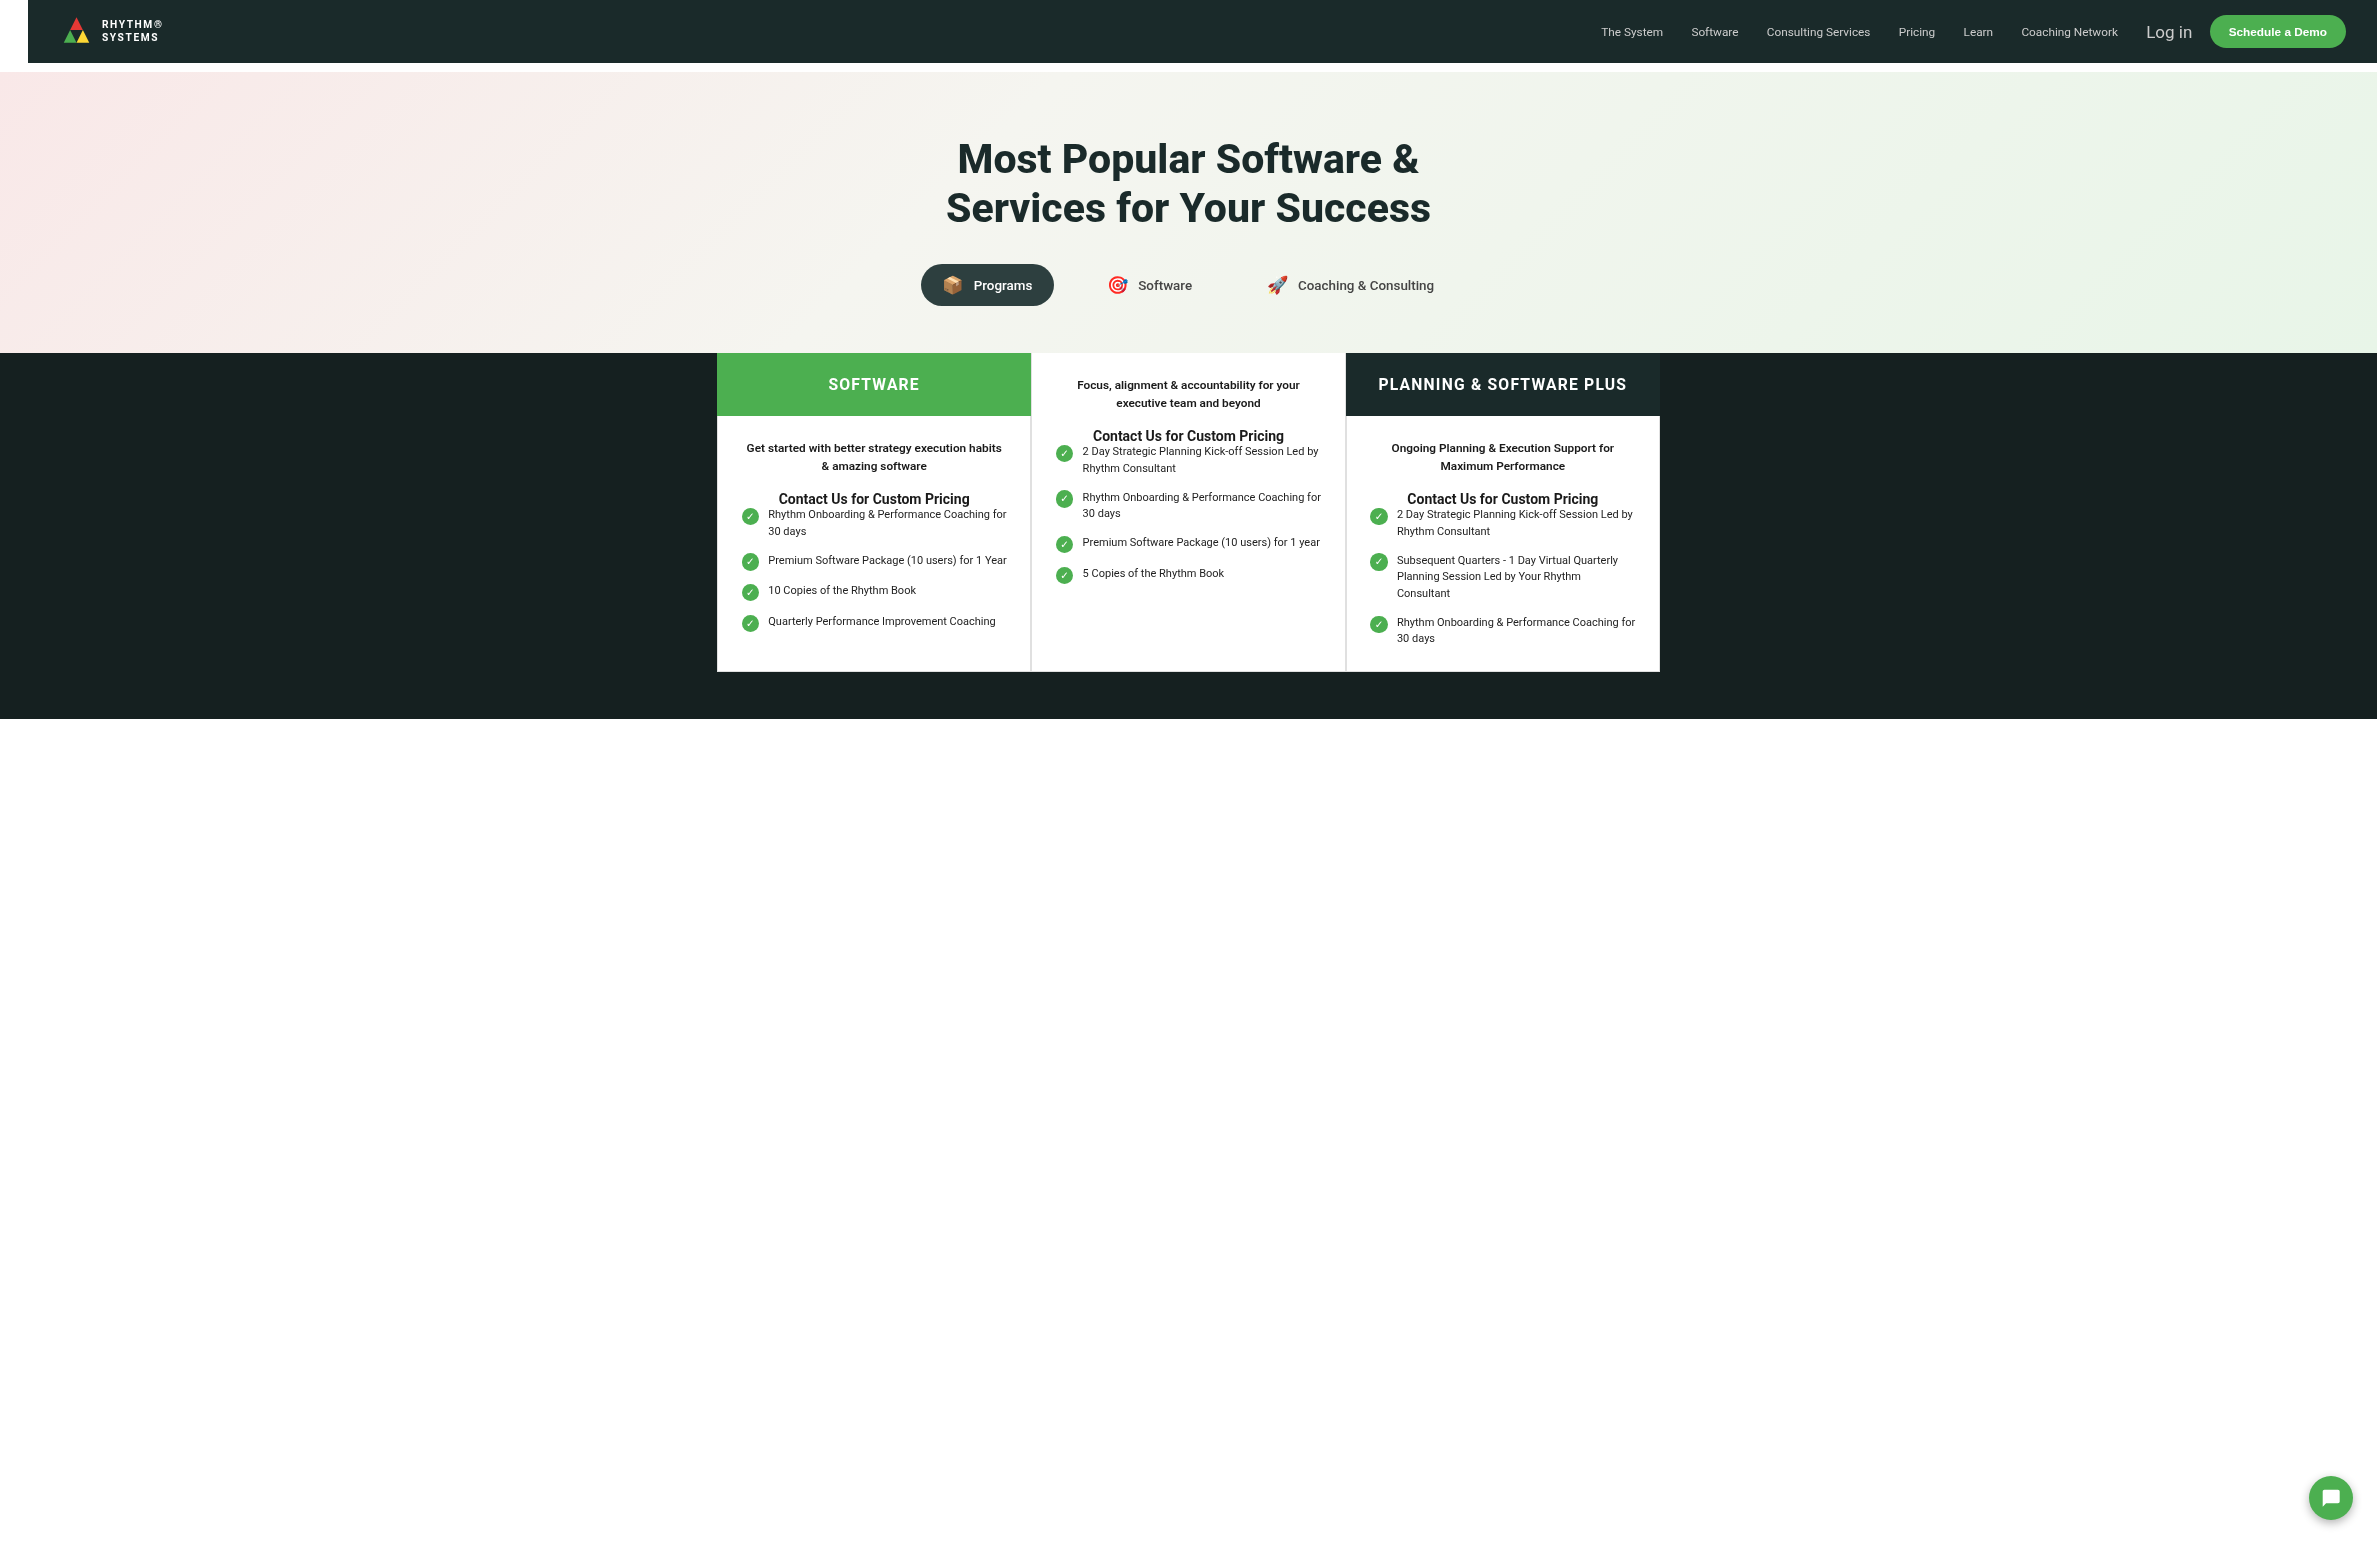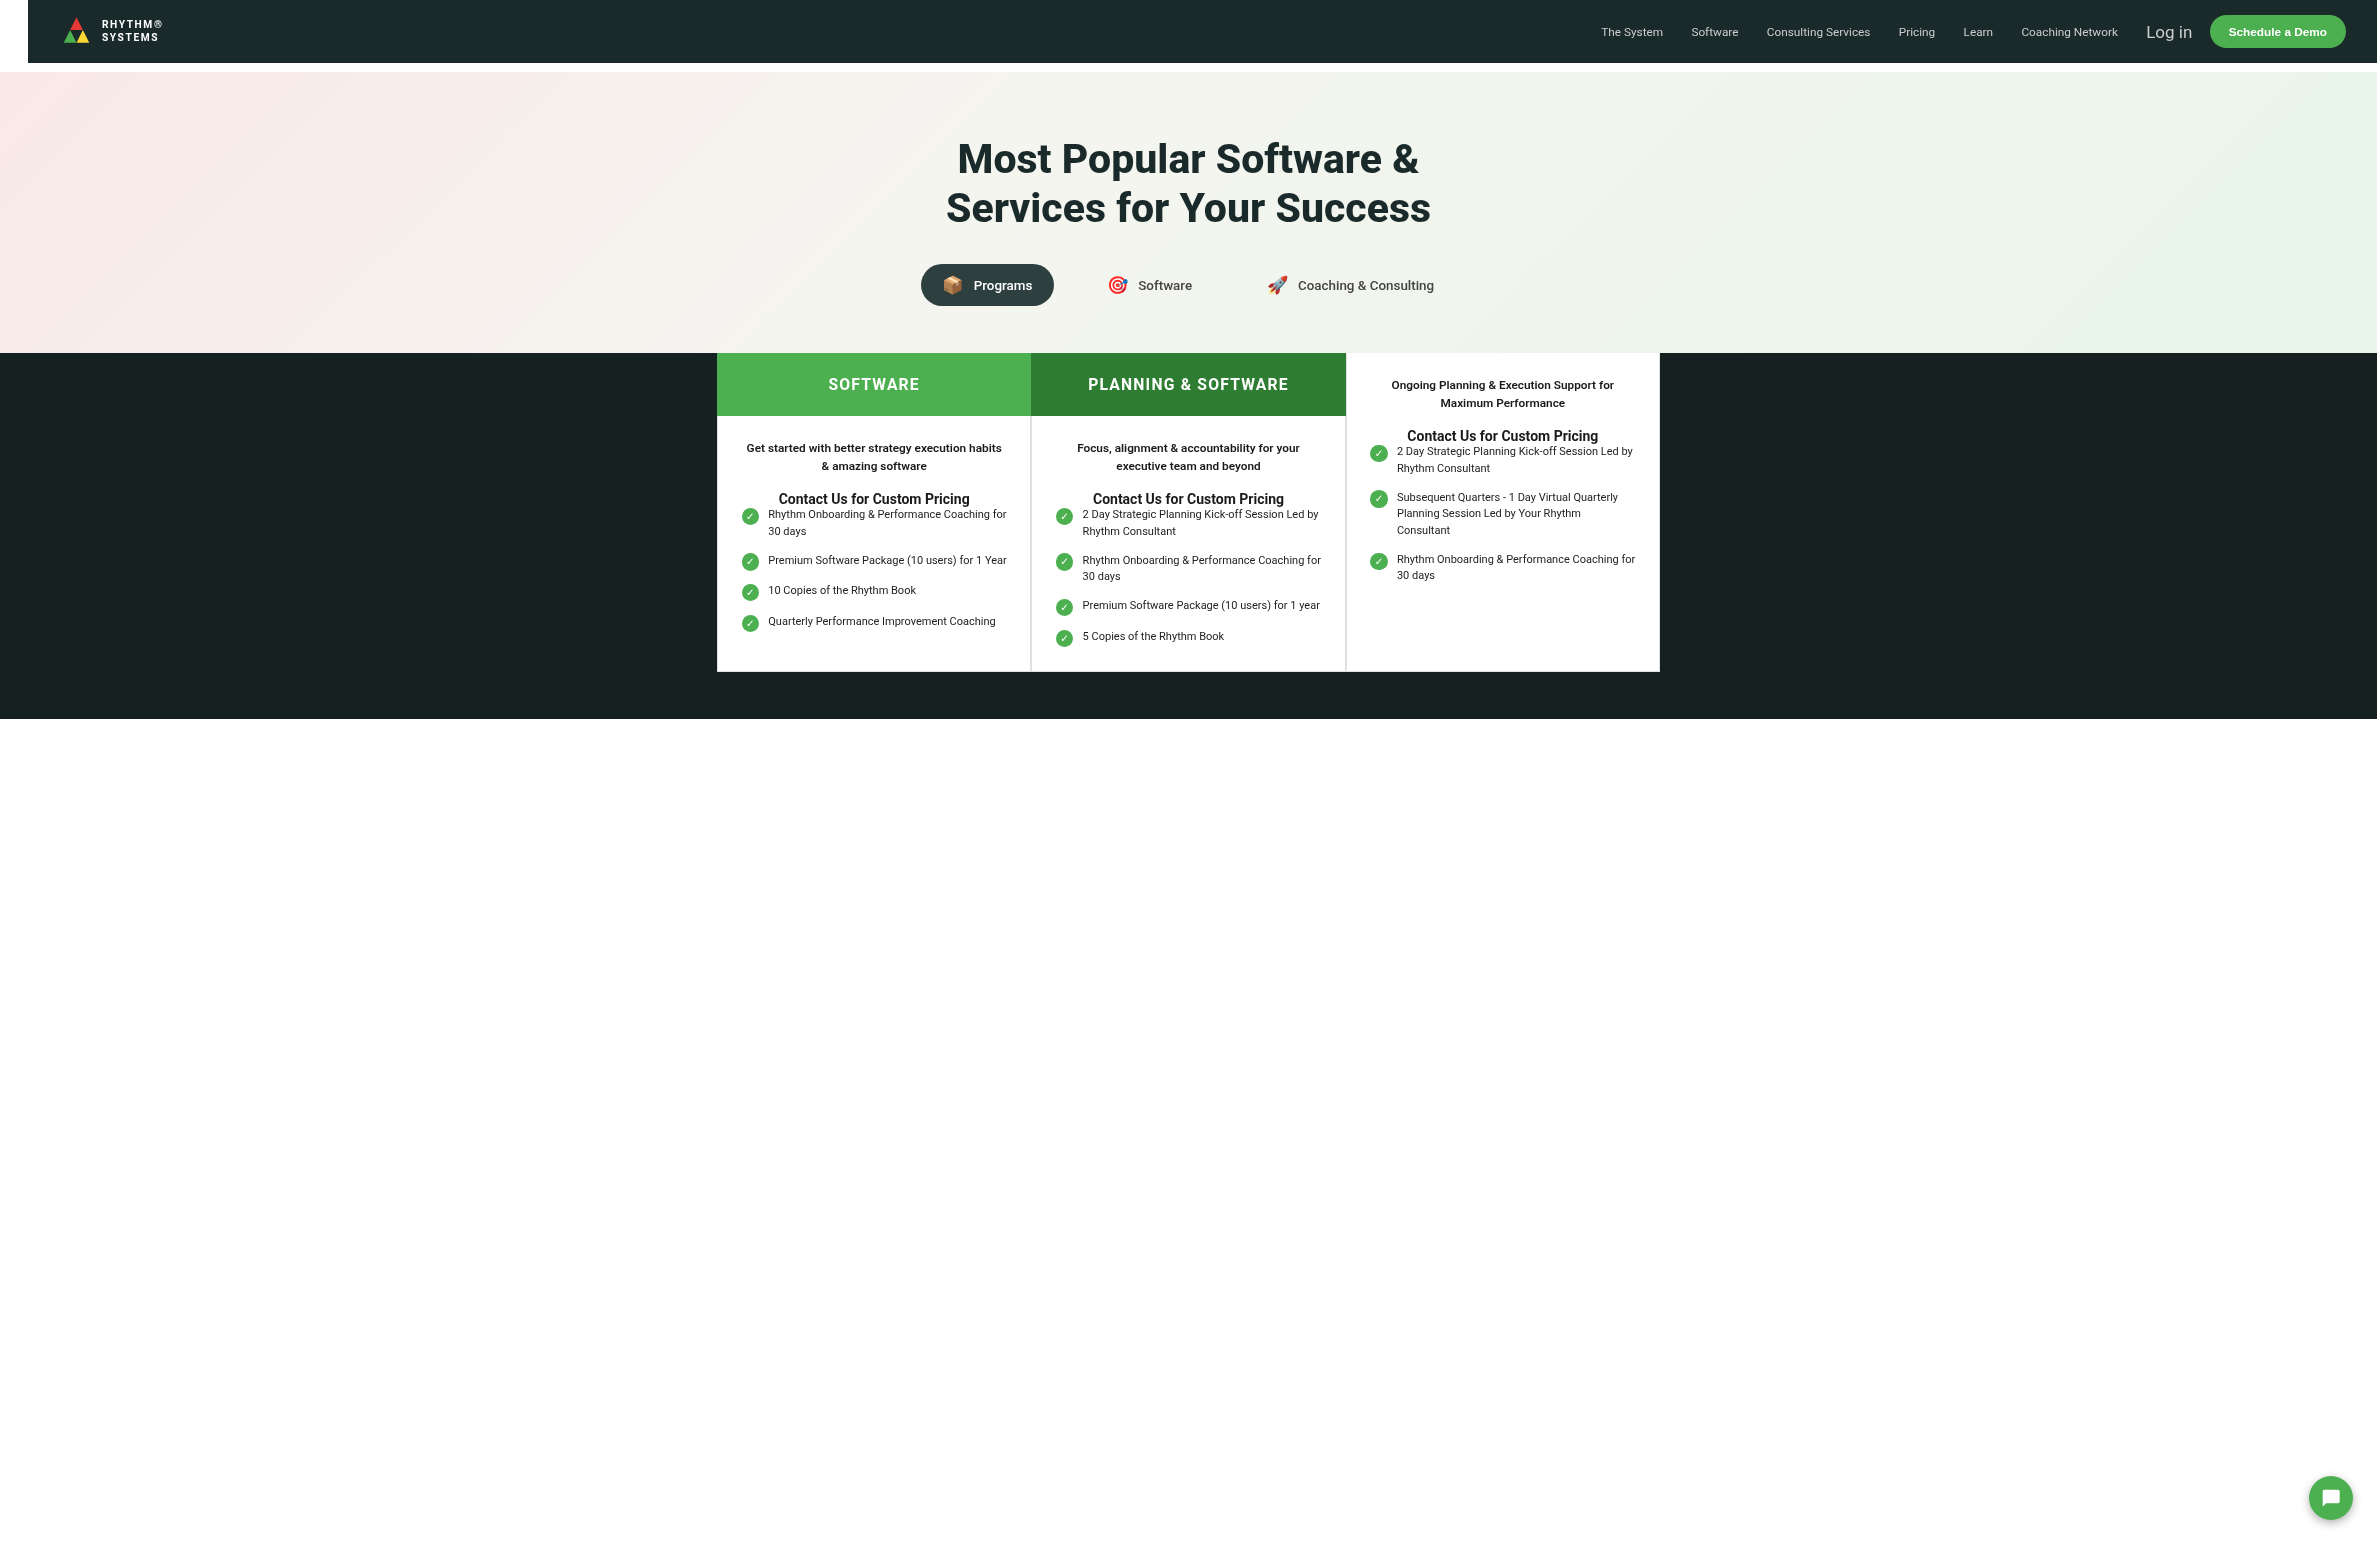--- a/index.html
+++ b/index.html
@@ -301,23 +301,20 @@
           </li>
           <li class="plan-feature">
             <span class="check-icon">✓</span>
             <span>Quarterly Performance Improvement Coaching</span>
           </li>
         </ul>
       </div>
     </div>
 
     <div class="plan-card">
-      <div class="plan-header plan-header-planning">
-        <div class="plan-title">PLANNING &amp; SOFTWARE</div>
-      </div>
       <div class="plan-body">
         <p class="plan-description">Focus, alignment &amp; accountability for your executive team and beyond</p>
         <p class="plan-pricing">Contact Us for Custom Pricing</p>
         <ul class="plan-features">
           <li class="plan-feature">
             <span class="check-icon">✓</span>
             <span>2 Day Strategic Planning Kick-off Session Led by Rhythm Consultant</span>
           </li>
           <li class="plan-feature">
             <span class="check-icon">✓</span>
@@ -329,20 +326,23 @@
           </li>
           <li class="plan-feature">
             <span class="check-icon">✓</span>
             <span>5 Copies of the Rhythm Book</span>
           </li>
         </ul>
       </div>
     </div>
 
     <div class="plan-card">
+      <div class="plan-header plan-header-plus">
+        <div class="plan-title">PLANNING &amp; SOFTWARE PLUS</div>
+      </div>
       <div class="plan-body">
         <p class="plan-description">Ongoing Planning &amp; Execution Support for Maximum Performance</p>
         <p class="plan-pricing">Contact Us for Custom Pricing</p>
         <ul class="plan-features">
           <li class="plan-feature">
             <span class="check-icon">✓</span>
             <span>2 Day Strategic Planning Kick-off Session Led by Rhythm Consultant</span>
           </li>
           <li class="plan-feature">
             <span class="check-icon">✓</span>

